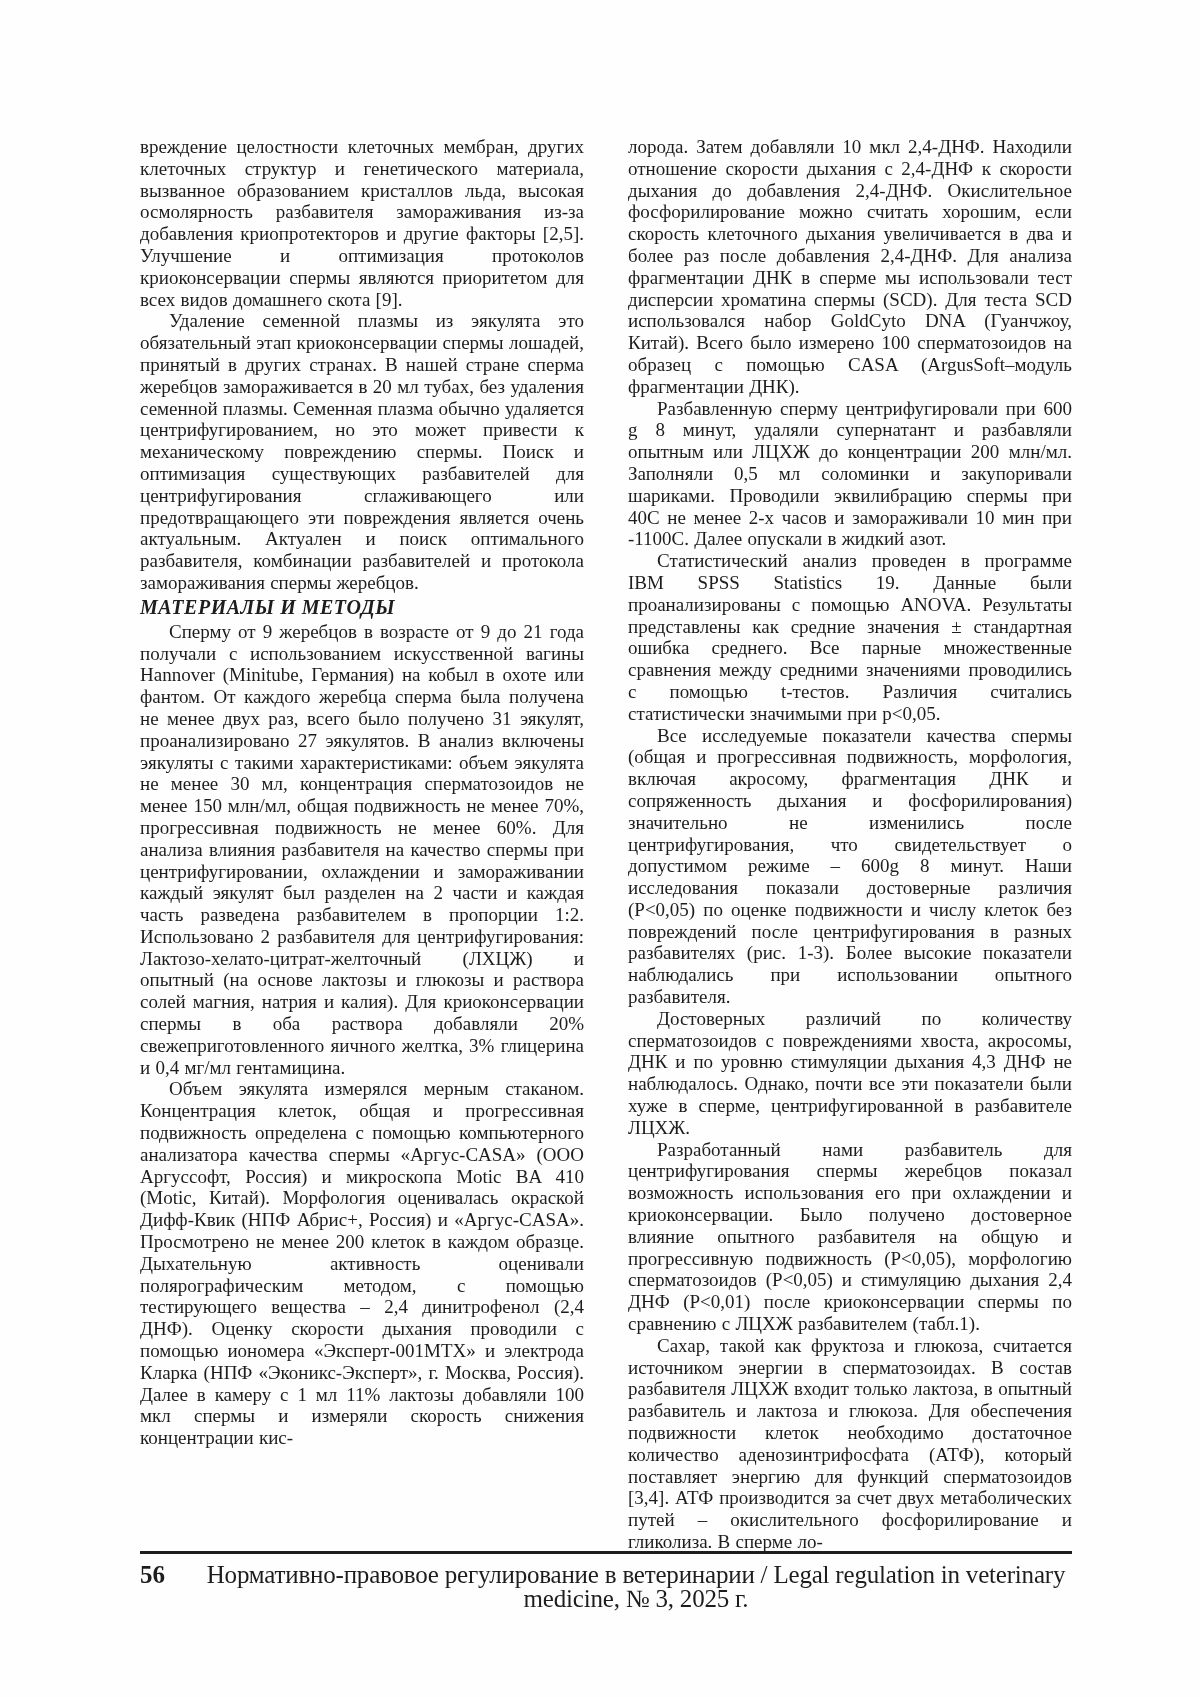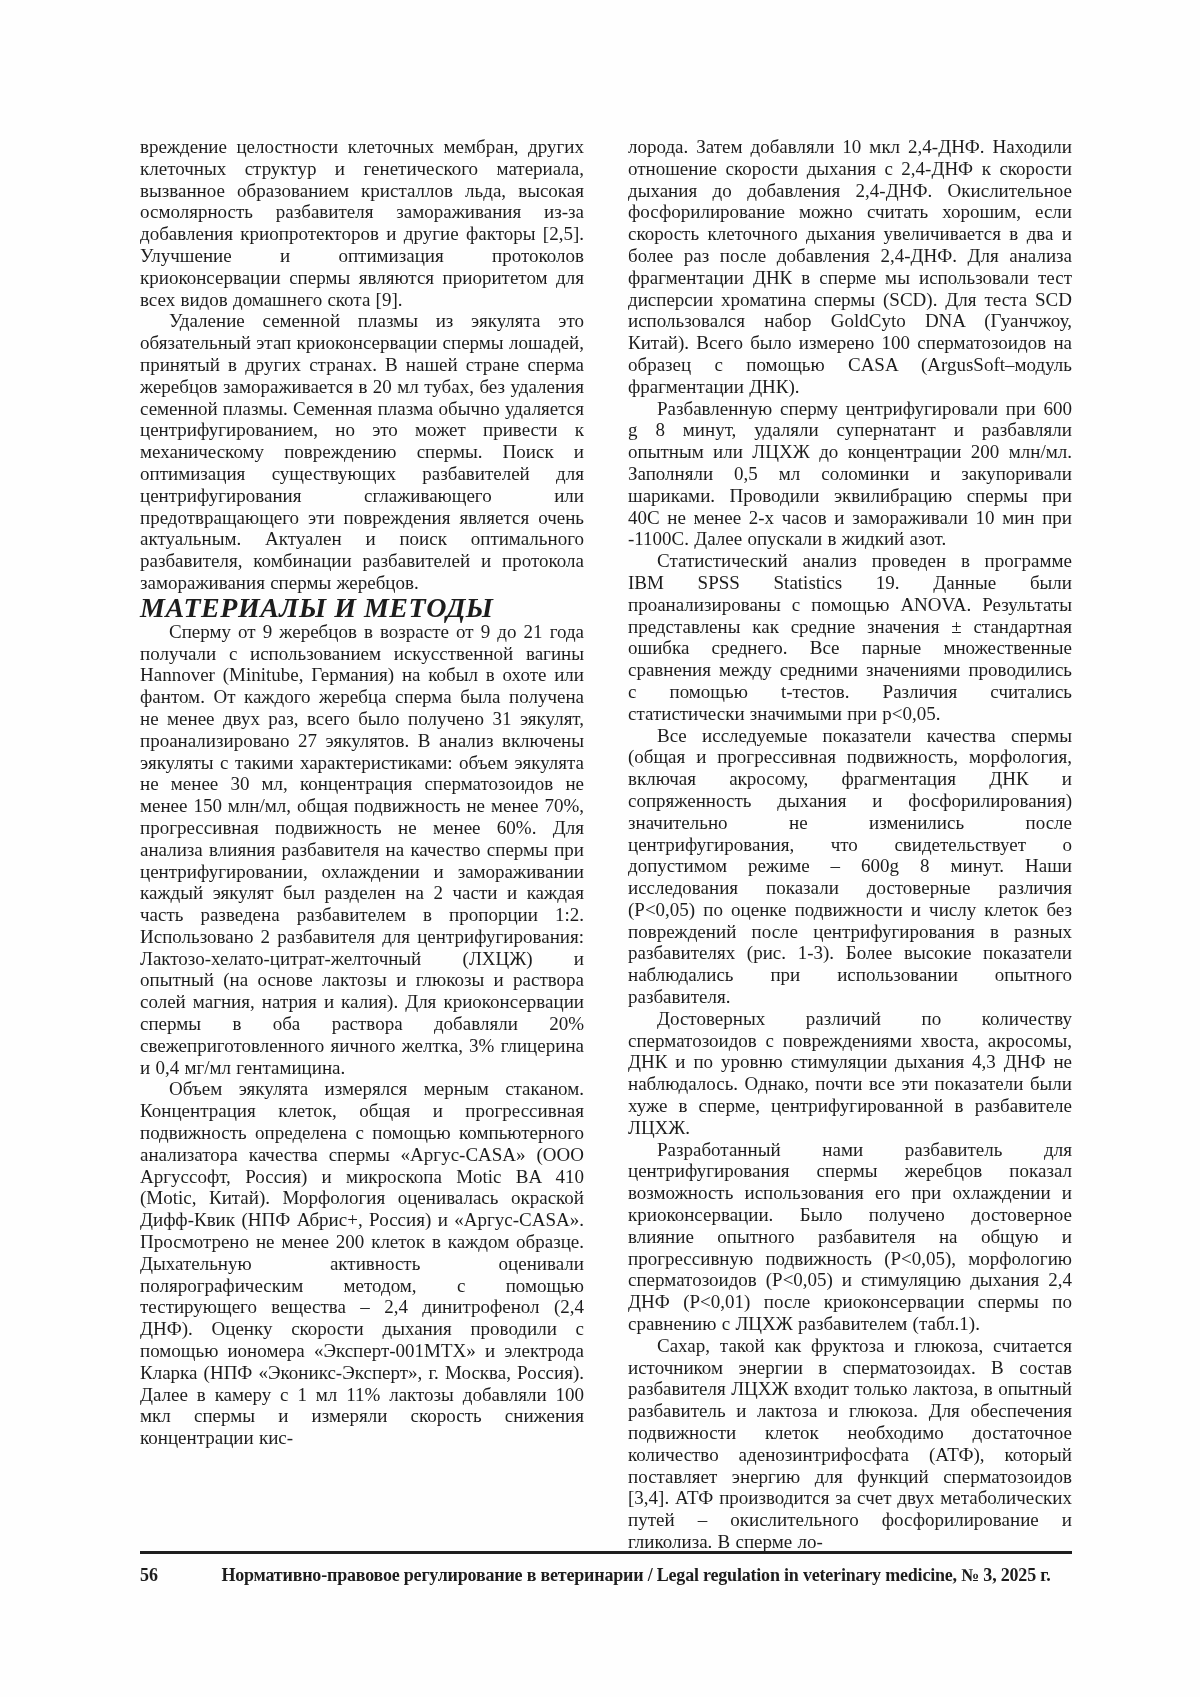--- a/index.html
+++ b/index.html
@@ -40,53 +40,52 @@
     line-height: 21.8px;
     text-align: justify;
     hyphens: none;
     word-spacing: 0.5px;
   }
   .col p.ind {
     text-indent: 29px;
   }
   .col h2.sect {
     margin: 1px 0 1px 0;
-    font-size: 28px;
+    font-size: 20px;
     line-height: 25px;
     font-weight: bold;
     font-style: italic;
     letter-spacing: 0.5px;
     white-space: nowrap;
   }
   footer.page-footer {
     position: absolute;
     left: 140px;
     top: 1551px;
     width: 932px;
   }
   .footer-rule {
     height: 0;
     border-top: 3px solid #1e1e1e;
     margin-bottom: 9px;
   }
   .footer-row {
     display: flex;
     align-items: baseline;
-    font-size: 18px;
+    font-size: 25px;
     line-height: 24px;
   }
   .page-num {
     font-weight: bold;
     min-width: 60px;
   }
   .journal-title {
     flex: 1;
     text-align: center;
     letter-spacing: -0.2px;
-    font-weight: bold;
   }
 </style>
 </head>
 <body>
 
 <div class="page">
 
   <main class="columns">
 
     <section class="col">

